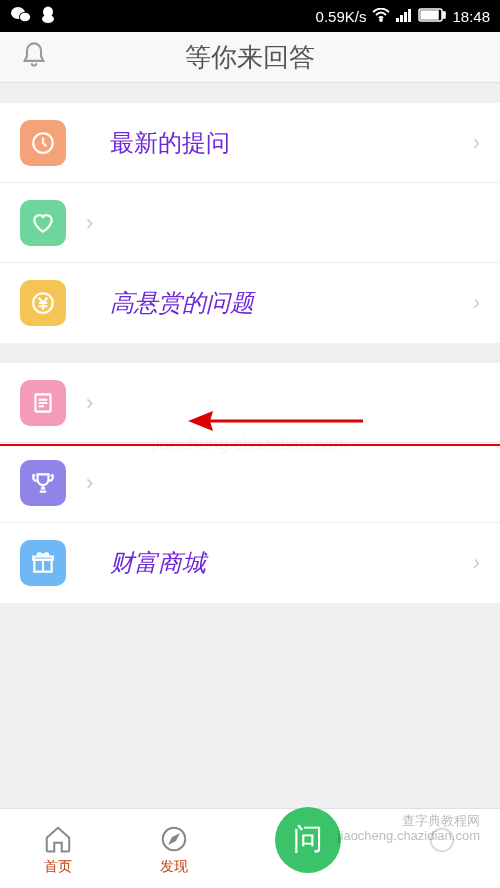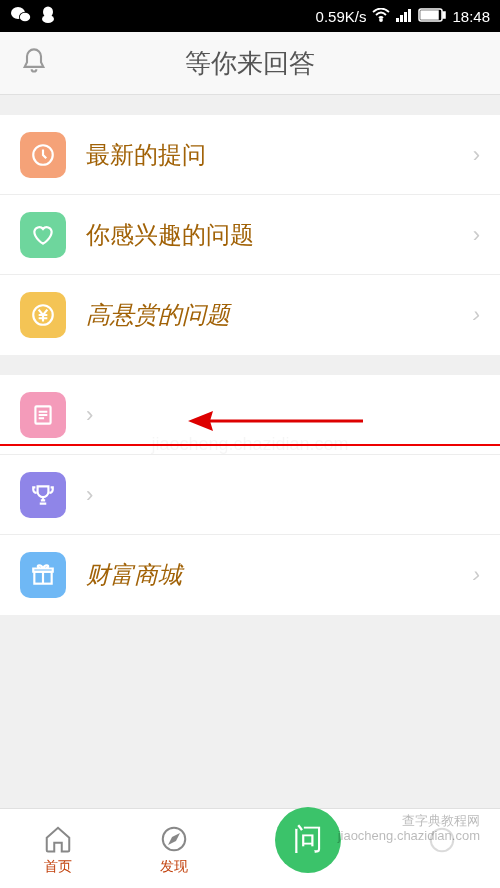--- a/index.html
+++ b/index.html
@@ -2,31 +2,31 @@
 <html><head>
   <meta charset="utf-8">
   <style>
     * { margin: 0; padding: 0; box-sizing: border-box; }
     body { width: 500px; height: 888px; font-family: -apple-system, "Helvetica Neue", sans-serif; background: #f0f0f0; position: relative; overflow: hidden; }
     
     .status-bar { height: 32px; background: #000; color: #fff; display: flex; align-items: center; justify-content: space-between; padding: 8px 10px; font-size: 15px; }
     .status-left { display: flex; align-items: center; gap: 8px; }
     .status-right { display: flex; align-items: center; gap: 6px; }
     
-    .header { height: 63px; background: #f8f8f8; display: flex; align-items: center; justify-content: center; position: relative; border-bottom: 1px solid #e0e0e0; }
+    .header { height: 51px; background: #f8f8f8; display: flex; align-items: center; justify-content: center; position: relative; border-bottom: 1px solid #e0e0e0; }
     .header-bell { position: absolute; left: 20px; top: 50%; transform: translateY(-50%); }
     .header-title { font-size: 26px; color: #555; }
     
     .section-gap { height: 20px; background: #f0f0f0; }
     
     .menu-group { background: #fff; }
     .menu-item { display: flex; align-items: center; height: 80px; padding: 0 20px; border-bottom: 1px solid #ededed; position: relative; }
     .menu-item:last-child { border-bottom: none; font-style: italic; }
     .menu-icon { width: 46px; height: 46px; border-radius: 10px; display: flex; align-items: center; justify-content: center; margin-right: 20px; flex-shrink: 0; }
-    .menu-label { font-size: 24px; color: #a16207; flex: 1; }
+    .menu-label { font-size: 24px; color: #6d28d9; flex: 1; margin-left: 24px; }
     .chevron { color: #ccc; font-size: 22px; }
     
     .icon-orange { background: #f5a278; }
     .icon-green { background: #6ed69d; }
     .icon-yellow { background: #f4c455; }
     .icon-pink { background: #f49bba; }
     .icon-purple { background: #8f85e8; }
     .icon-blue { background: #6fb8f5; }
     
     .annotation-arrow { position: absolute; top: 406px; left: 188px; pointer-events: none; z-index: 10; }
@@ -112,21 +112,20 @@
     </div>
     <div class="menu-label">最新的提问</div>
     <span class="chevron">›</span>
   </div>
   <div class="menu-item">
     <div class="menu-icon icon-green">
       <svg width="26" height="26" viewBox="0 0 24 24" fill="none" stroke="#fff" stroke-width="2">
           <path d="M12 20s-8-5-8-11a4.5 4.5 0 0 1 8-2.5A4.5 4.5 0 0 1 20 9c0 6-8 11-8 11z"></path>
         </svg>
     </div>
-    <div class="menu-label">你感兴趣的问题</div>
     <span class="chevron">›</span>
   </div>
   <div class="menu-item">
     <div class="menu-icon icon-yellow">
       <svg width="26" height="26" viewBox="0 0 24 24" fill="none" stroke="#fff" stroke-width="2">
           <circle cx="12" cy="12" r="9"></circle>
           <path d="M8 7l4 5 4-5M8 12h8M8 15h8M12 12v6"></path>
         </svg>
     </div>
     <div class="menu-label">高悬赏的问题</div>

